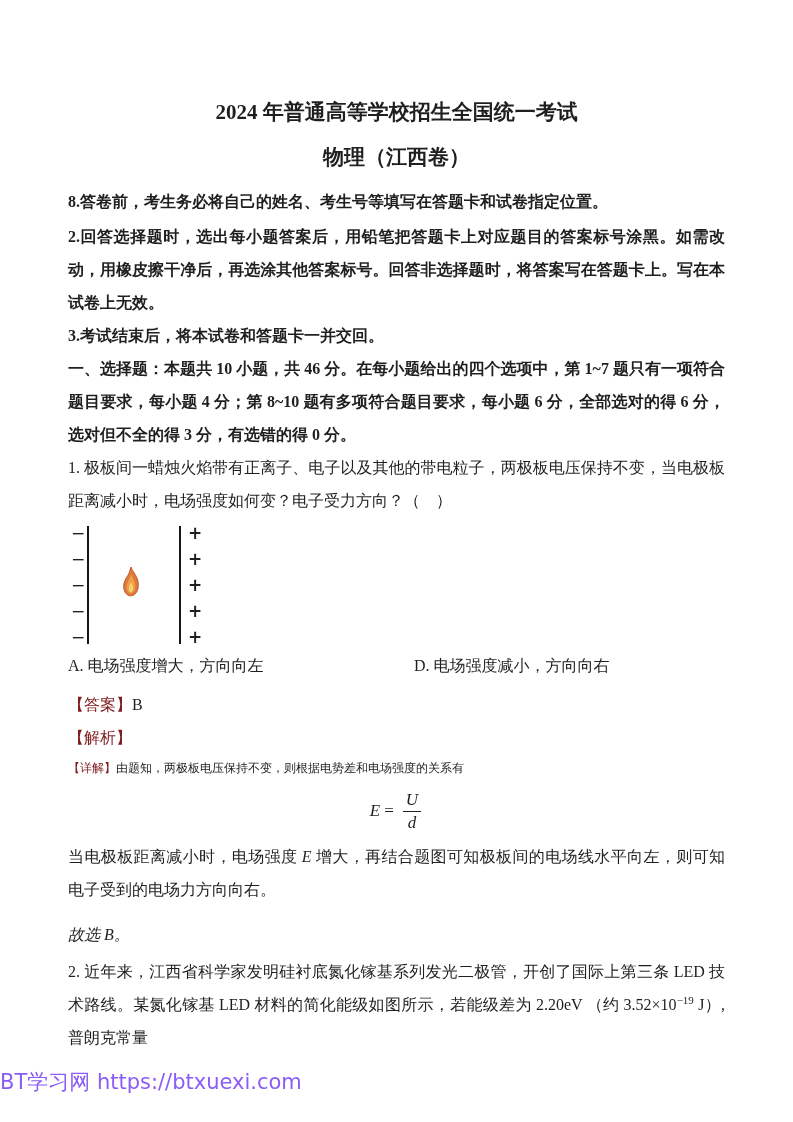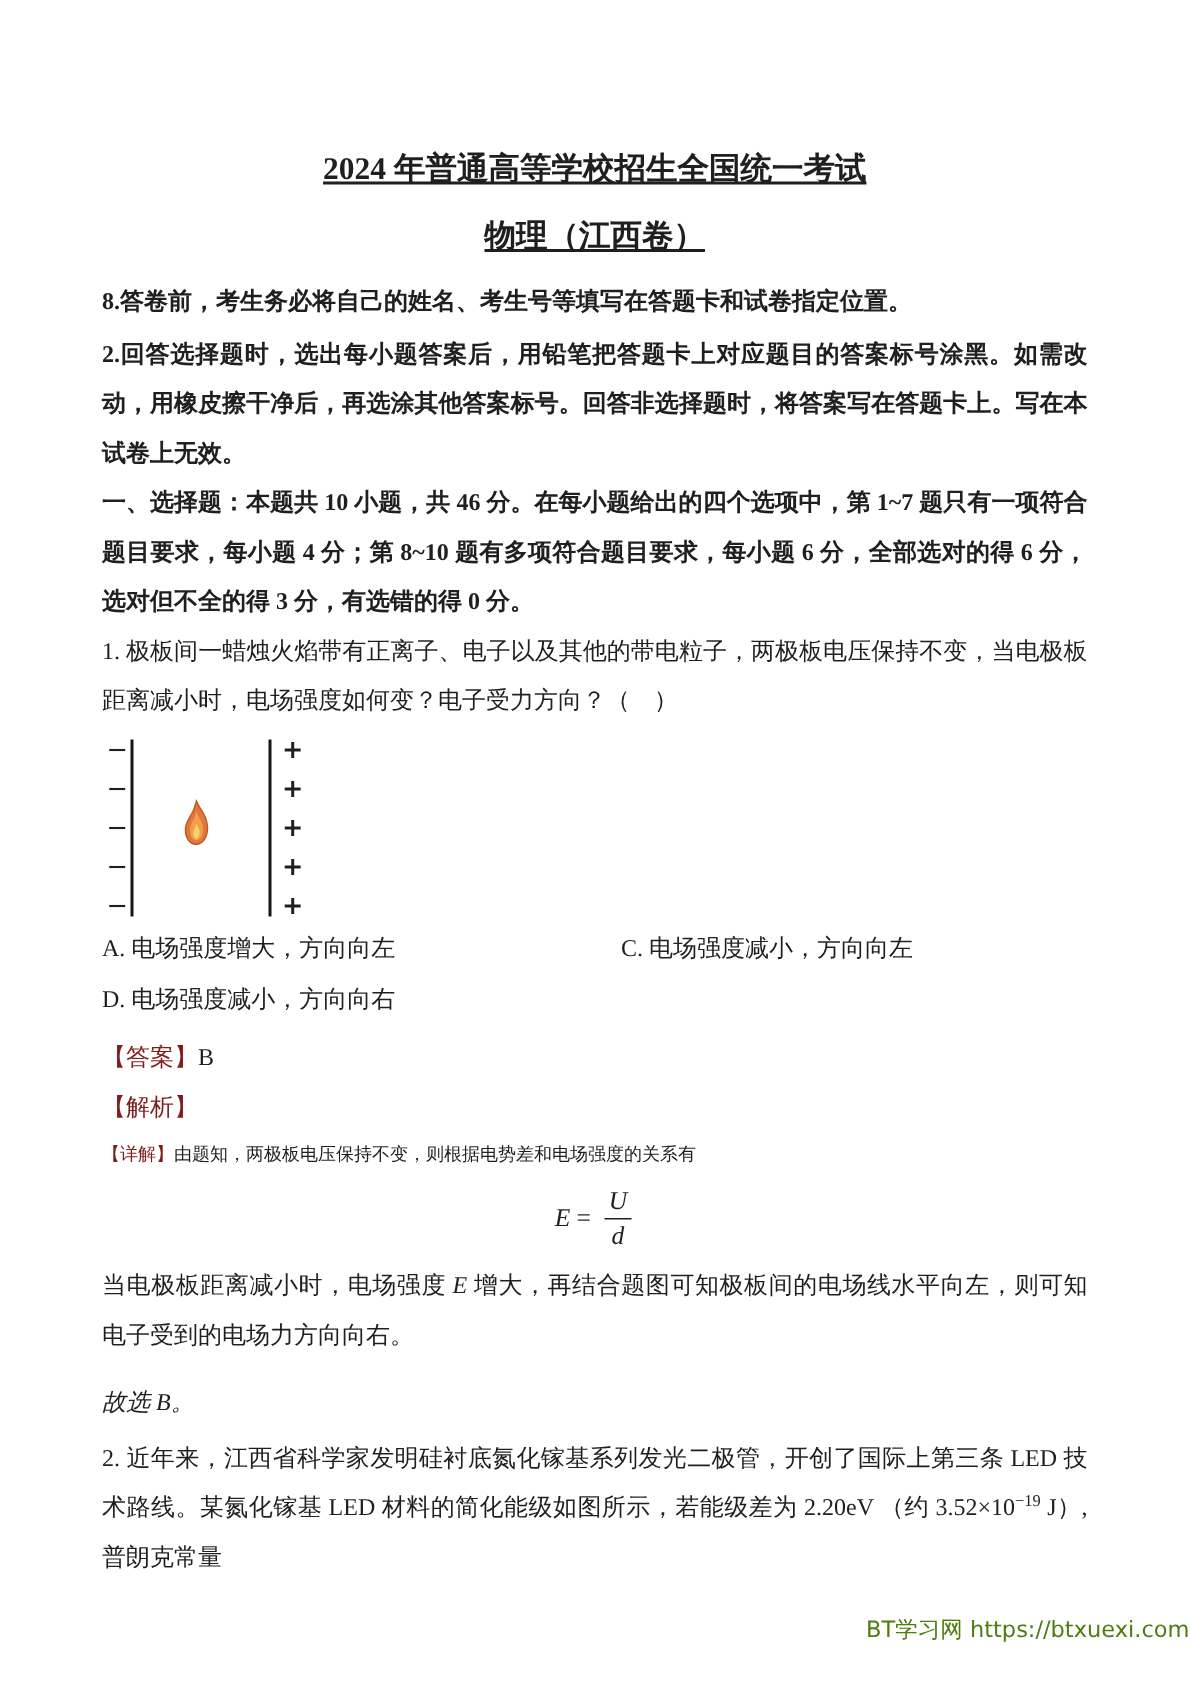--- a/index.html
+++ b/index.html
@@ -11,21 +11,20 @@
     font-family: "Liberation Serif", "DejaVu Serif", serif;
     color: #1f1f1f;
   }
   .content { padding: 96px 68px 0 68px; }
 
   .title-line1, .title-line2 {
     text-align: center;
     font-weight: bold;
     font-size: 21px;
     line-height: 32px;
-    text-decoration: underline;
   }
   .title-line2 { margin-top: 13px; }
 
   .notice-head {
     margin-top: 24px;
     font-weight: bold;
     font-size: 16px;
     line-height: 22px;
   }
   p.body-line {
@@ -97,37 +96,38 @@
   .concl { margin-top: 12px; font-style: italic; }
   .q2 { margin-top: 4px; line-height: 35px; font-family: Liberation Serif, serif; }
   sup.exp { font-size: 11px; vertical-align: super; line-height: 0; }
   .it { font-style: italic; }
 
   
   .footer {
     position: absolute;
     left: 0; right: 0;
     bottom: 26px;
-    text-align: right;
+    text-align: left;
     font-family: "DejaVu Sans", "Liberation Sans", sans-serif;
-    font-size: 15px;
-    color: #4d7c0f;
+    font-size: 21px;
+    color: #8b5cf6;
   }
 </style>
 </head>
 <body>
 
 <div class="content">
 
   <div class="title-line1">2024 年普通高等学校招生全国统一考试</div>
   <div class="title-line2">物理（江西卷）</div>
 
 
   <p class="body-line bold n1">8.答卷前，考生务必将自己的姓名、考生号等填写在答题卡和试卷指定位置。</p>
   <p class="body-line bold n2">2.回答选择题时，选出每小题答案后，用铅笔把答题卡上对应题目的答案标号涂黑。如需改动，用橡皮擦干净后，再选涂其他答案标号。回答非选择题时，将答案写在答题卡上。写在本试卷上无效。</p>
+  <p class="body-line bold n3">3.考试结束后，将本试卷和答题卡一并交回。</p>
 
   <p class="body-line bold sec">一、选择题：本题共 10 小题，共 46 分。在每小题给出的四个选项中，第 1~7 题只有一项符合题目要求，每小题 4 分；第 8~10 题有多项符合题目要求，每小题 6 分，全部选对的得 6 分，选对但不全的得 3 分，有选错的得 0 分。</p>
 
   <p class="body-line q1-text">1. 极板间一蜡烛火焰带有正离子、电子以及其他的带电粒子，两极板电压保持不变，当电极板距离减小时，电场强度如何变？电子受力方向？（　）</p>
 
   <div class="fig">
     <div class="sign-col minus">
       <span>−</span>
       <span>−</span>
       <span>−</span>
@@ -147,21 +147,20 @@
       <span>+</span>
       <span>+</span>
       <span>+</span>
       <span>+</span>
       <span>+</span>
     </div>
   </div>
 
   <div class="options">
     <div>A. 电场强度增大，方向向左</div>
-    <div>C. 电场强度减小，方向向左</div>
     <div>D. 电场强度减小，方向向右</div>
   </div>
 
   <p class="ans-line"><span class="tag">【答案】</span><span>B</span></p>
 
   <p class="jx-line"><span class="tag">【解析】</span></p>
 
   <p class="detail-line"><span class="tag">【详解】</span><span>由题知，两极板电压保持不变，则根据电势差和电场强度的关系有</span></p>
 
   <div class="formula">

